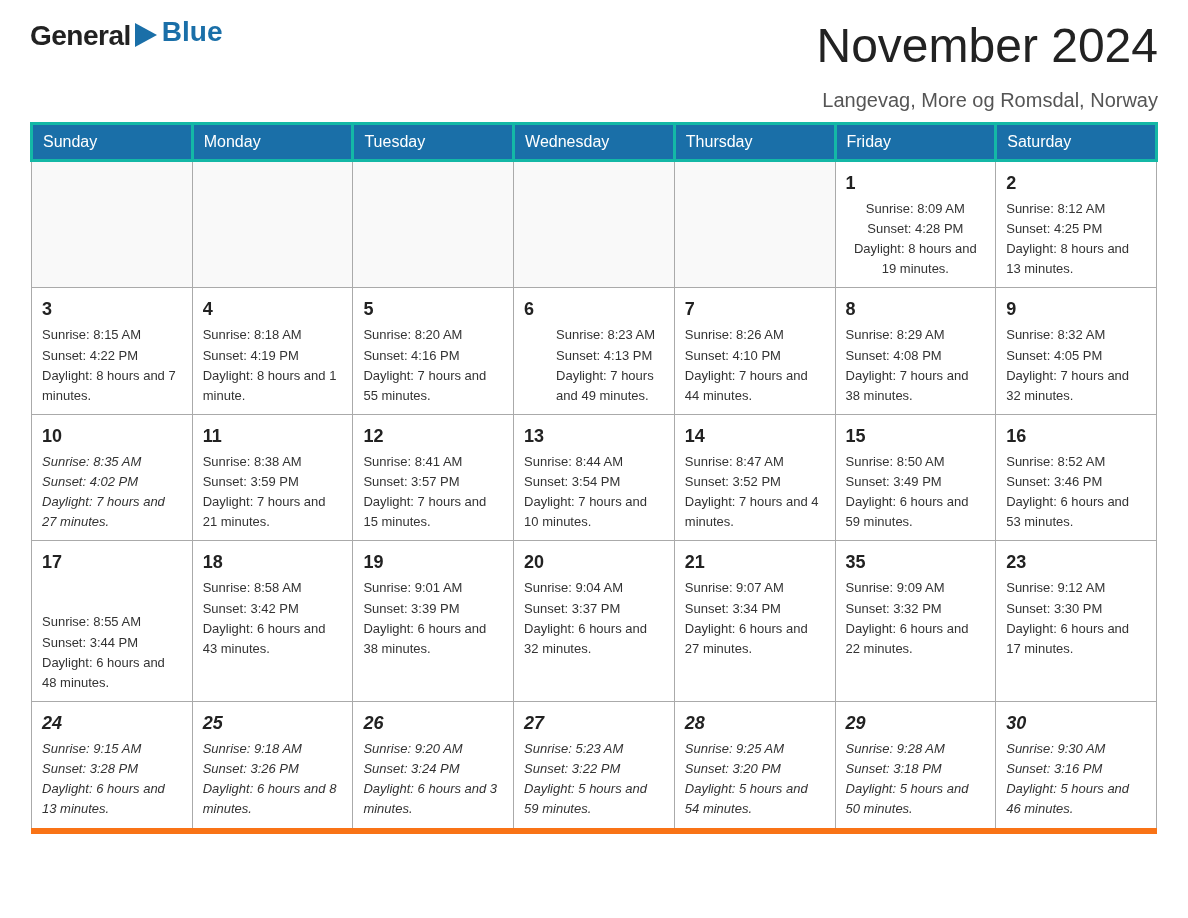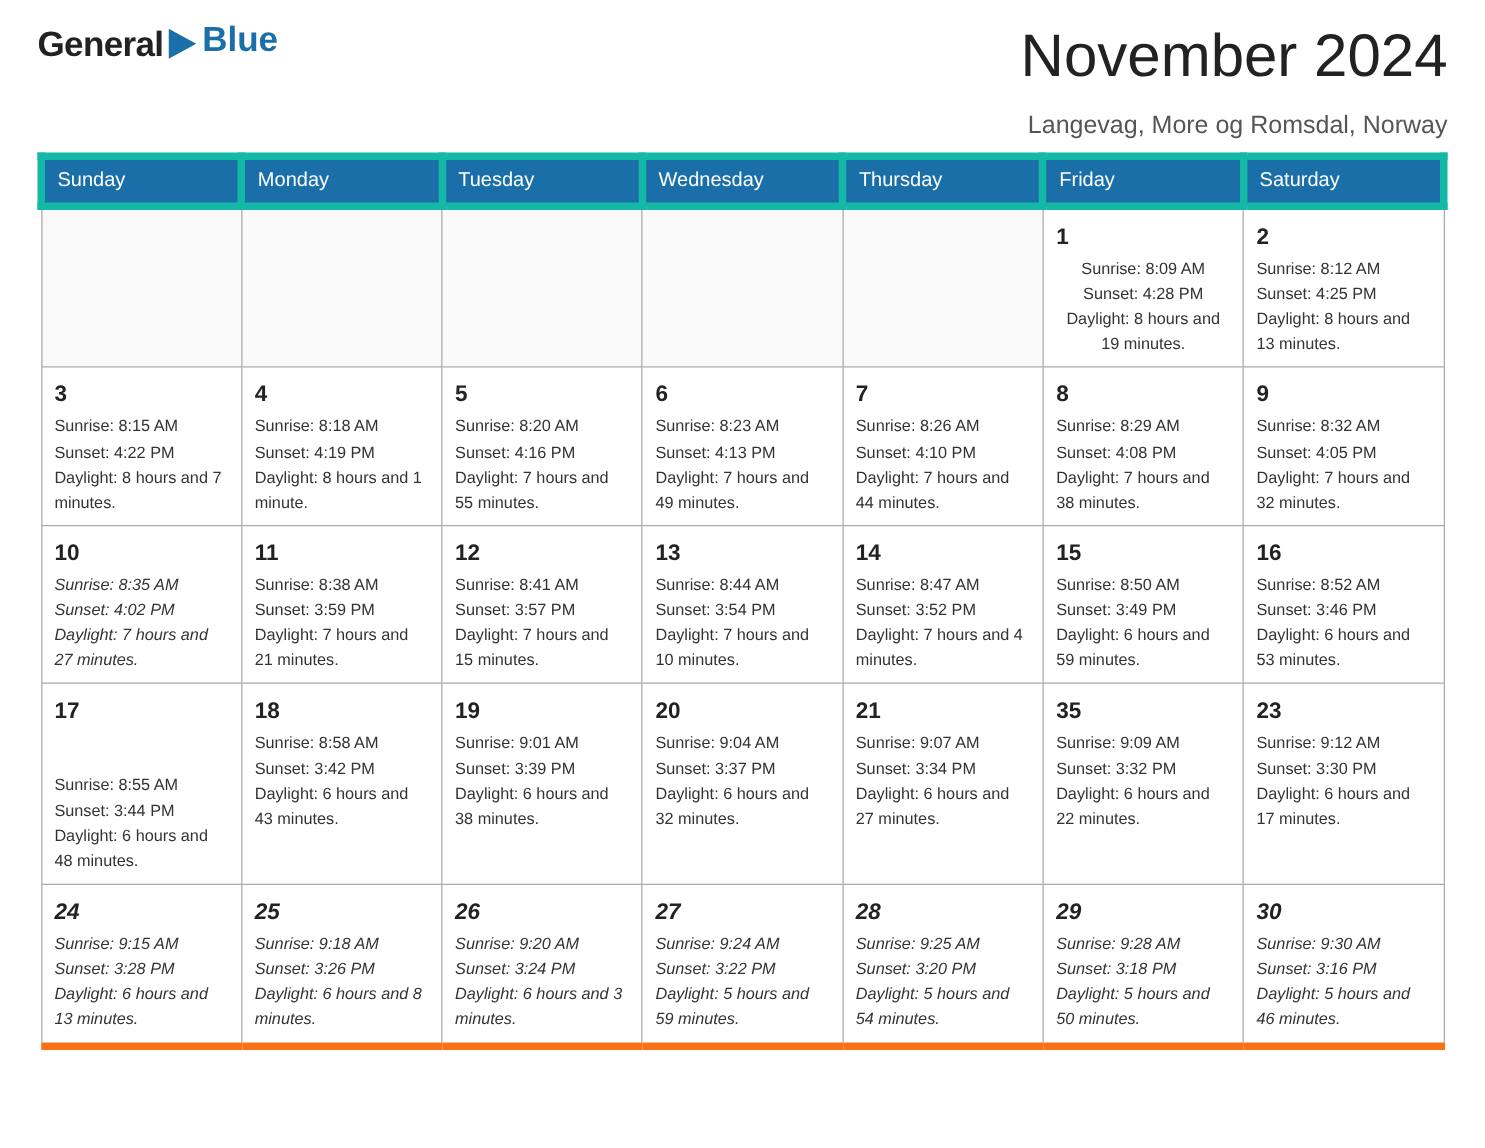--- a/index.html
+++ b/index.html
@@ -79,21 +79,21 @@
       border: 1px solid #999;
     }
 
     .calendar thead tr th {
       background-color: #1a6fa8;
       color: #fff;
       font-size: 16px;
       font-weight: normal;
       padding: 8px 10px;
       text-align: left;
-      border: 6px solid #14b8a6;
+      border: 3px solid #14b8a6;
     }
 
     .calendar tbody tr td {
       vertical-align: top;
       border: 1px solid #aaa;
       padding: 8px 10px;
       width: 14.28%;
       height: 110px;
       font-size: 13.5px;
       line-height: 1.5;
@@ -186,21 +186,21 @@
 Daylight: 8 hours and 1 minute.</div>
         </td>
         <td>
           <span class="day-number">5</span>
           <div class="day-info" style="white-space: pre-line;">Sunrise: 8:20 AM
 Sunset: 4:16 PM
 Daylight: 7 hours and 55 minutes.</div>
         </td>
         <td>
           <span class="day-number">6</span>
-          <div class="day-info" style="white-space: pre-line;">Sunrise: 8:23 AM
+          <div class="day-info" style="white-space: pre-line; margin-left: 32px;">Sunrise: 8:23 AM
 Sunset: 4:13 PM
 Daylight: 7 hours and 49 minutes.</div>
         </td>
         <td>
           <span class="day-number">7</span>
           <div class="day-info" style="white-space: pre-line;">Sunrise: 8:26 AM
 Sunset: 4:10 PM
 Daylight: 7 hours and 44 minutes.</div>
         </td>
         <td>
@@ -318,21 +318,21 @@
 Daylight: 6 hours and 8 minutes.</div>
         </td>
         <td>
           <span class="day-number">26</span>
           <div class="day-info" style="white-space: pre-line;">Sunrise: 9:20 AM
 Sunset: 3:24 PM
 Daylight: 6 hours and 3 minutes.</div>
         </td>
         <td>
           <span class="day-number">27</span>
-          <div class="day-info" style="white-space: pre-line;">Sunrise: 9:24 AM
+          <div class="day-info" style="white-space: pre-line;">Sunrise: 5:23 AM
 Sunset: 3:22 PM
 Daylight: 5 hours and 59 minutes.</div>
         </td>
         <td>
           <span class="day-number">28</span>
           <div class="day-info" style="white-space: pre-line;">Sunrise: 9:25 AM
 Sunset: 3:20 PM
 Daylight: 5 hours and 54 minutes.</div>
         </td>
         <td>

